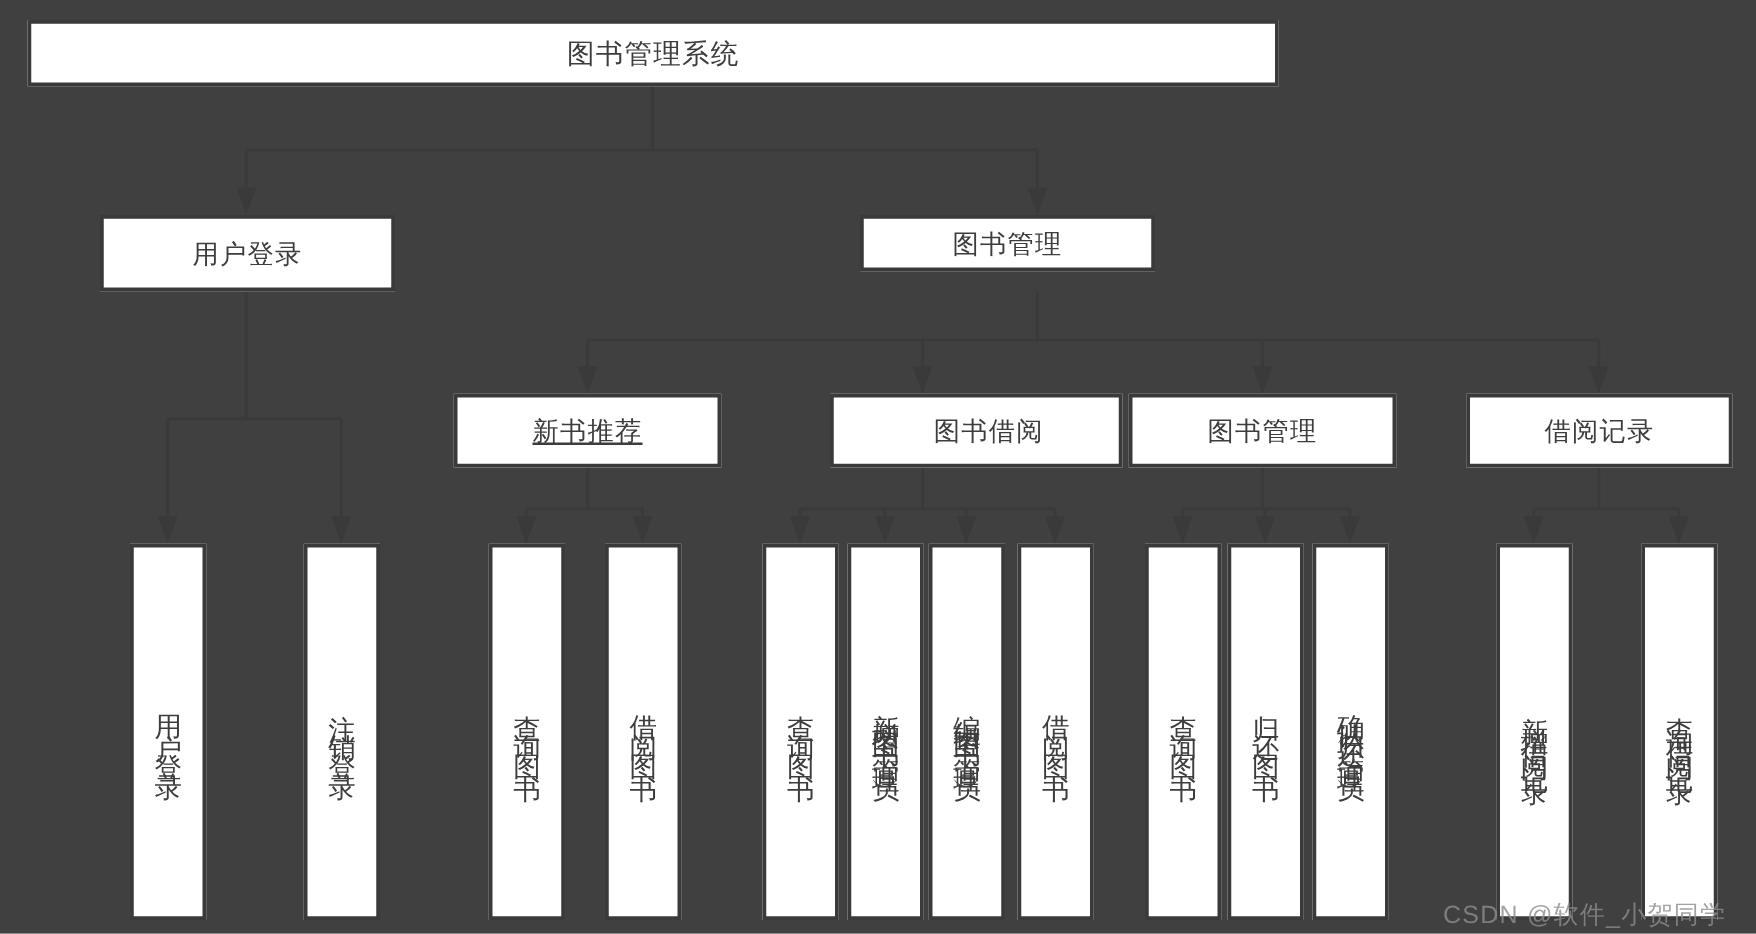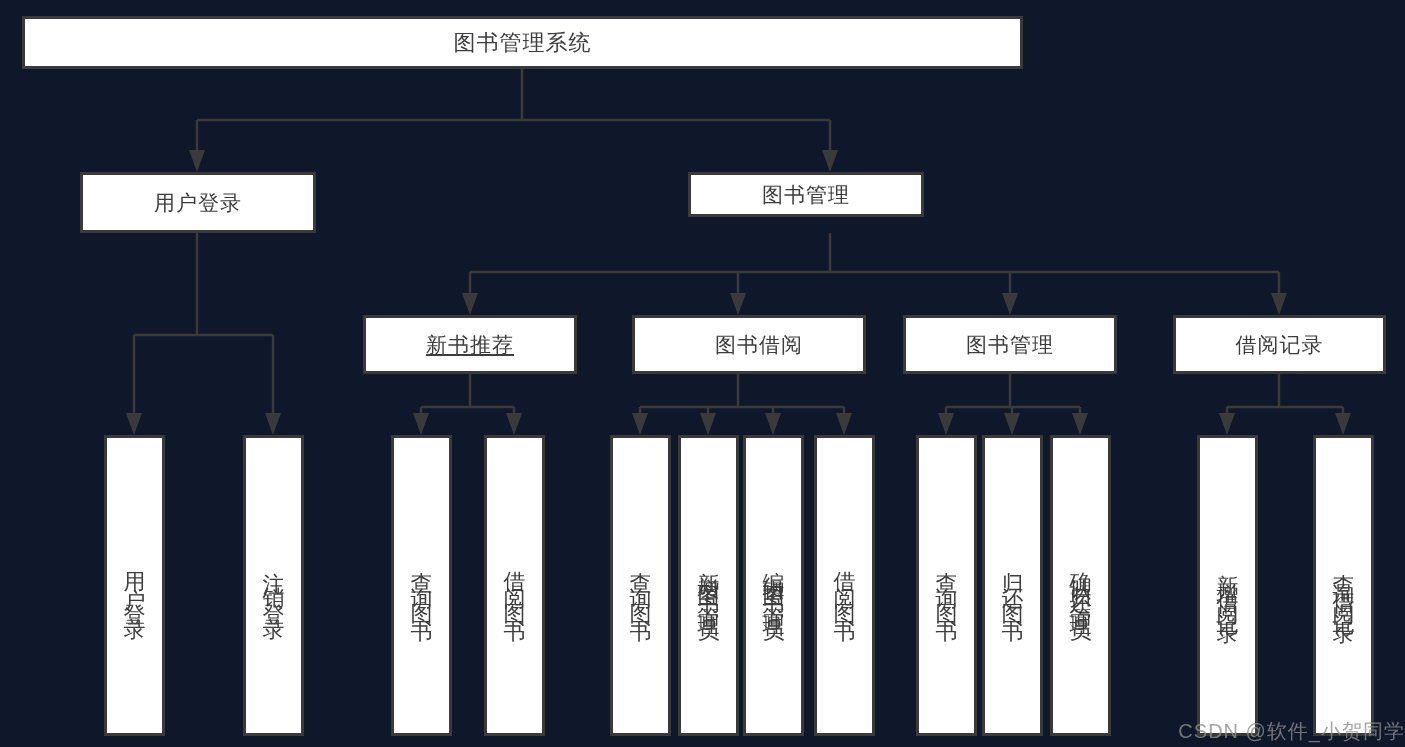--- a/index.html
+++ b/index.html
@@ -1,20 +1,20 @@
 <!DOCTYPE html>
 <html><head>
 <meta charset="utf-8">
 <style>
   html, body { margin: 0; padding: 0; background: #ffffff; }
   .stage {
     position: relative;
     width: 1405px;
     height: 747px;
-    background: #0f172a;
+    background: #404040;
     font-family: "Liberation Sans", "DejaVu Sans", sans-serif;
     overflow: hidden;
   }
   .connectors {
     position: absolute;
     left: 0; top: 0;
     width: 1405px; height: 747px;
     z-index: 1;
   }
   .node {
@@ -28,21 +28,21 @@
     justify-content: center;
     z-index: 2;
     letter-spacing: 1px;
   }
   .node--h { font-size: 21px; }
   .node--root { left: 22px; top: 16px; width: 1001px; height: 53px; font-size: 22px; }
   .node--user-login { left: 80px;  top: 172px; width: 236px; height: 61px; }
   .node--book-mgmt  { left: 688px; top: 172px; width: 236px; height: 45px; }
   .node--l3 { top: 315px; height: 59px; }
   .node--new-book-rec   { left: 363px;  width: 214px; text-decoration: underline; }
-  .node--book-borrow    { left: 632px;  width: 234px; padding-left: 20px; }
+  .node--book-borrow    { left: 664px;  width: 234px; padding-left: 20px; }
   .node--current-borrow { left: 903px;  width: 214px; }
   .node--borrow-records { left: 1173px; width: 213px; }
   .leaf {
     top: 435px;
     height: 301px;
     width: 61px;
     writing-mode: vertical-rl;
     text-orientation: mixed;
     font-size: 22px;
     line-height: 1;
@@ -58,21 +58,21 @@
   .leaf-6  { left: 678px; }
   .leaf-7  { left: 743px; }
   .leaf-8  { left: 814px; }
   .leaf-9  { left: 916px; }
   .leaf-10 { left: 982px; }
   .leaf-11 { left: 1050px; }
   .leaf-12 { left: 1197px; }
   .leaf-13 { left: 1313px; }
   .watermark {
     position: absolute;
-    right: 0;
+    right: 24px;
     bottom: 2px;
     font-size: 20px;
     color: rgba(140, 140, 140, 0.8);
     z-index: 3;
     letter-spacing: 1px;
     white-space: nowrap;
   }
 </style>
 </head>
 <body>

